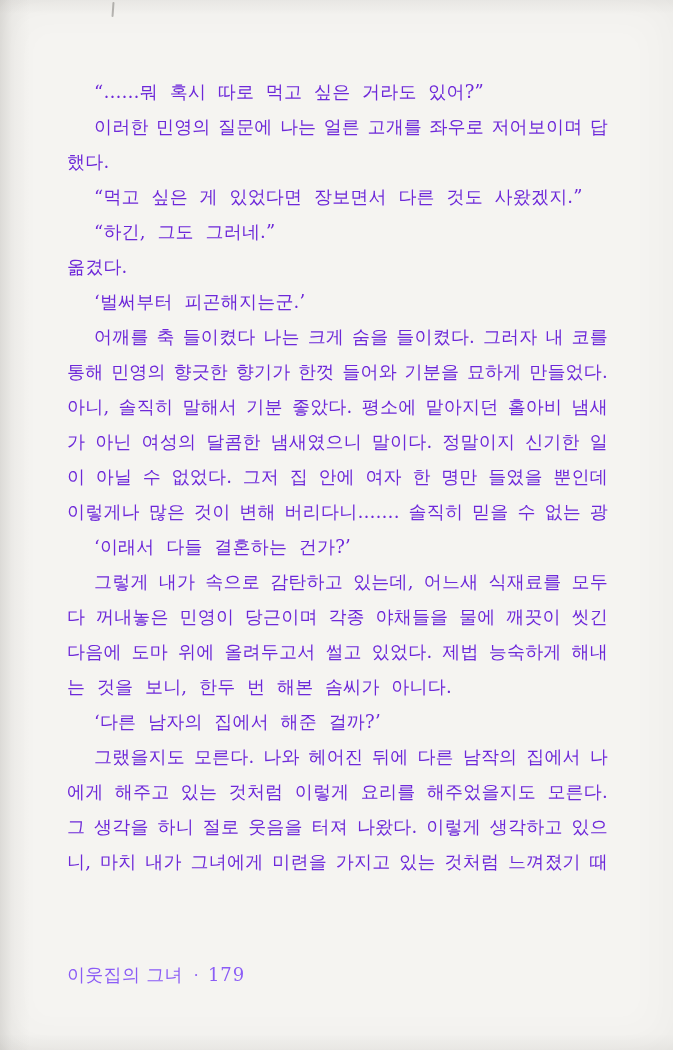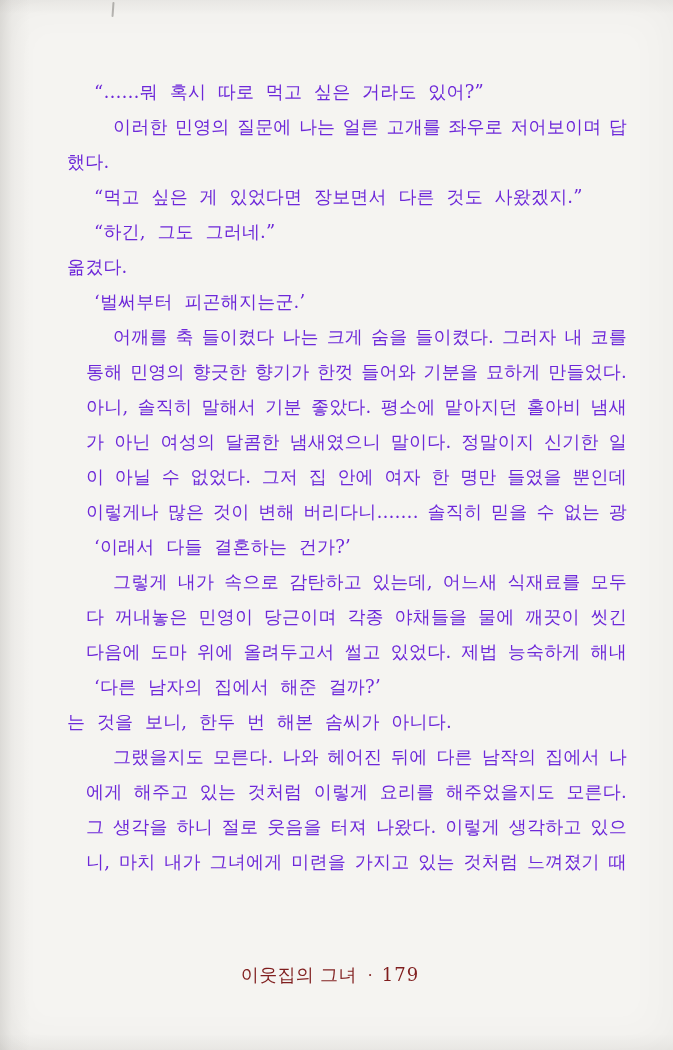--- a/index.html
+++ b/index.html
@@ -53,36 +53,35 @@
     word-spacing: 0.32em;
     letter-spacing: 0.2px;
   }
   .line.indent {
     padding-left: 27px;
   }
   .line.justified {
     display: flex;
     justify-content: space-between;
     word-spacing: normal;
-    margin-left: 19px;
   }
   .line.justified span {
     flex: 0 0 auto;
   }
   .page-footer {
     position: absolute;
     box-sizing: border-box;
     left: 67px;
     top: 961px;
     width: 541px;
     padding-right: 15px;
-    text-align: center;
+    text-align: left;
     font-size: 18px;
     line-height: 28px;
-    color: #7f1d1d;
+    color: #8b5cf6;
     letter-spacing: 0.3px;
   }
   .page-footer .sep {
     display: inline-block;
     margin: 0 9px 0 11px;
     font-size: 15px;
     vertical-align: 1px;
   }
   .page-footer .num {
     letter-spacing: 1px;
@@ -210,22 +209,22 @@
         <span>다음에</span>
         <span>도마</span>
         <span>위에</span>
         <span>올려두고서</span>
         <span>썰고</span>
         <span>있었다.</span>
         <span>제법</span>
         <span>능숙하게</span>
         <span>해내</span>
       </div>
+      <div class="line">는 것을 보니, 한두 번 해본 솜씨가 아니다.</div>
       <div class="line indent">‘다른 남자의 집에서 해준 걸까?’</div>
-      <div class="line">는 것을 보니, 한두 번 해본 솜씨가 아니다.</div>
       <div class="line indent justified">
         <span>그랬을지도</span>
         <span>모른다.</span>
         <span>나와</span>
         <span>헤어진</span>
         <span>뒤에</span>
         <span>다른</span>
         <span>남작의</span>
         <span>집에서</span>
         <span>나</span>

